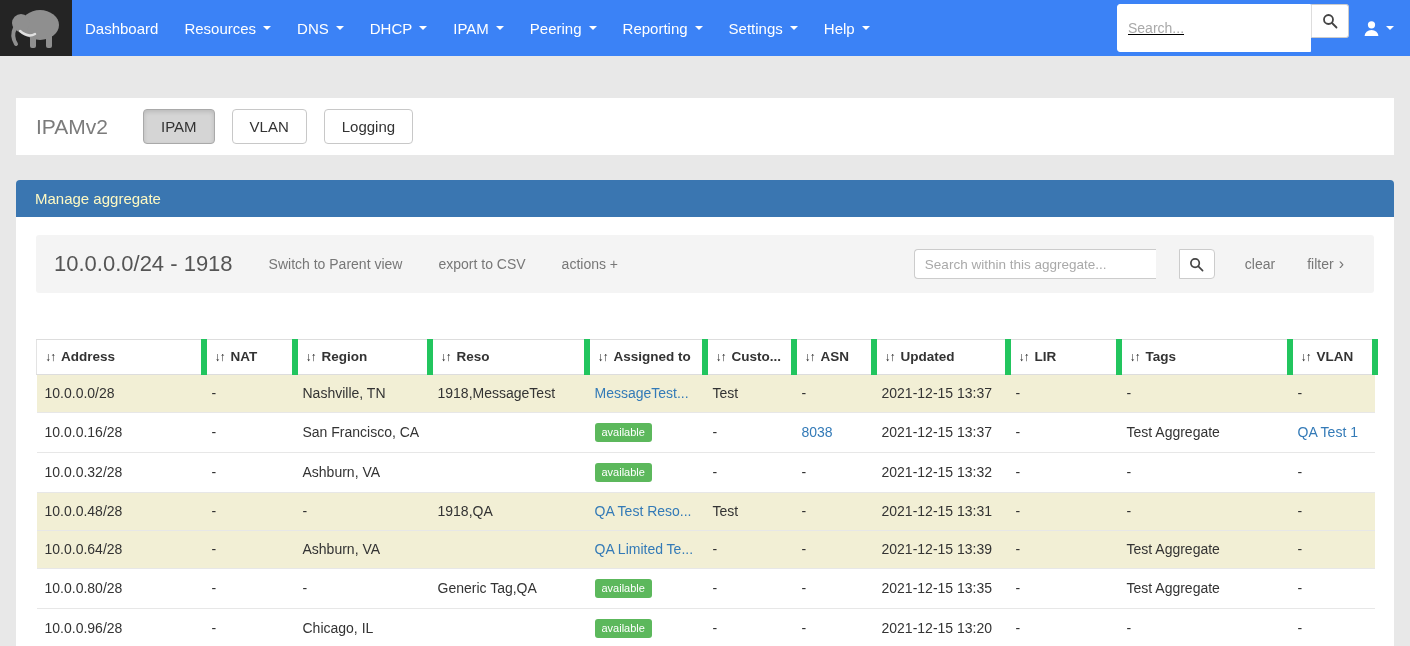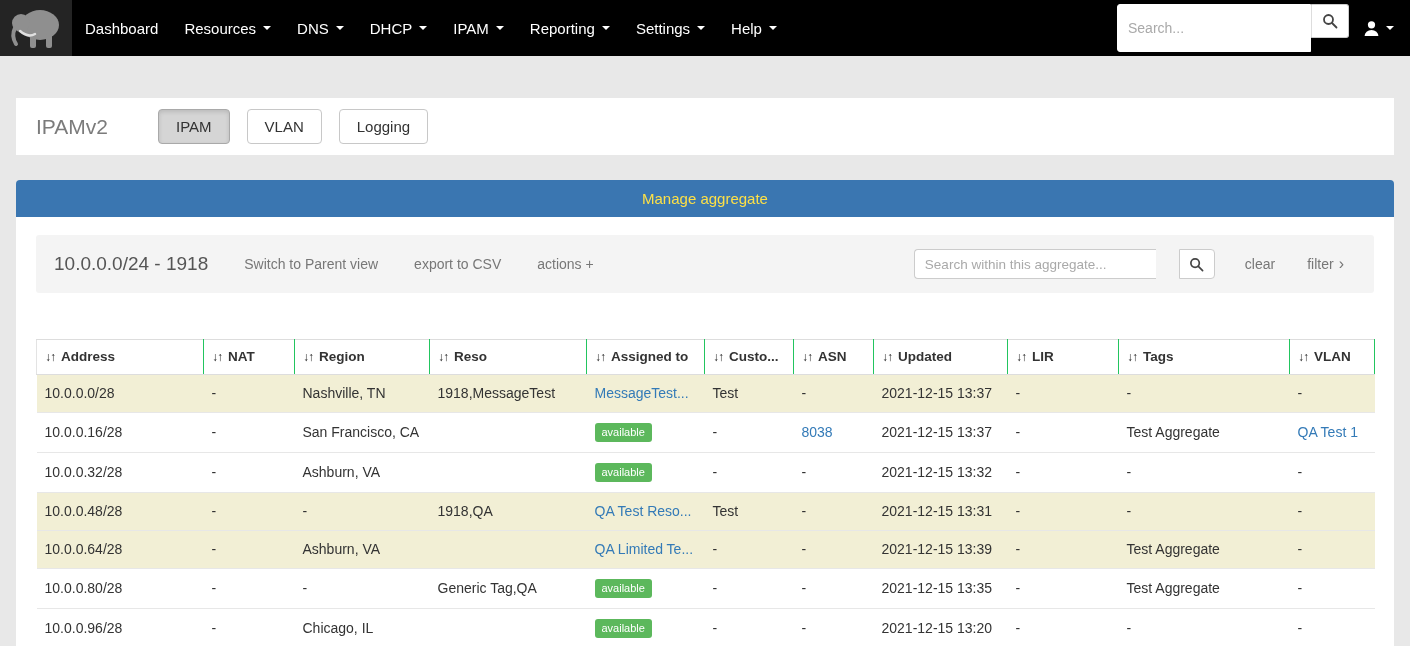--- a/index.html
+++ b/index.html
@@ -3,60 +3,60 @@
 <meta charset="utf-8">
 <style>
   * { box-sizing:border-box; margin:0; padding:0; }
   html,body { width:1410px; height:646px; overflow:hidden; }
   body { background:#e8e8e8; font-family:"Liberation Sans","DejaVu Sans",sans-serif; color:#333; }
   a { text-decoration:none; cursor:pointer; }
   input { font-family:inherit; }
   input::placeholder { color:#a9a9a9; }
 
   
-  .navbar { height:56px; background:#000000; display:flex; align-items:stretch;justify-content:flex-end; }
+  .navbar { height:56px; background:#3b82f6; display:flex; align-items:stretch;justify-content:flex-end; }
   .logo { width:72px; display:flex; align-items:center; justify-content:center; background:#242424; cursor:pointer; }
   .nav-items { display:flex; align-items:stretch; }
   .nav-item { display:flex; align-items:center; gap:7px; padding:0 13px; color:#fff; font-size:15px; cursor:pointer; white-space:nowrap; }
   .caret { width:0; height:0; border-left:4px solid transparent; border-right:4px solid transparent; border-top:4px solid #fff; }
   .nav-right { margin-left:auto; display:flex; align-items:center; padding-right:16px; gap:14px; }
   .nav-search { display:flex; }
-  .nav-search input { width:194px; height:48px; border:1px solid #fff; border-radius:3px 0 0 3px; padding:16px 10px; font-size:14px; outline:none; }
+  .nav-search input { width:194px; height:48px; border:1px solid #fff; border-radius:3px 0 0 3px; padding:16px 10px; font-size:14px; outline:none;text-decoration:underline; }
   .icon-btn { display:flex; align-items:center; justify-content:center; background:#fff; border:1px solid #ccc; cursor:pointer; }
   .nav-search .icon-btn { width:38px; height:34px; border-left:1px solid #ddd; border-radius:0 3px 3px 0; }
   .user-menu { display:flex; align-items:center; gap:6px; cursor:pointer; }
 
   
   .titlebar { margin:42px 16px 0; background:#fff; height:57px; display:flex; align-items:center; padding:0 20px; }
-  .page-title { color:#7b7b7b; font-size:21px; font-weight:400; margin-right:50px; }
+  .page-title { color:#7b7b7b; font-size:21px; font-weight:400; margin-right:35px; }
   .tabs { display:flex; gap:17px; }
   .tab { font-size:15px; color:#333; background:#fff; border:1px solid #c8c8c8; border-radius:4px; padding:8px 17px; cursor:pointer; font-family:inherit; }
   .tab.active { background:#d5d5d5; border-color:#a9a9a9; box-shadow:inset 0 2px 4px rgba(0,0,0,.13); }
 
   
   .panel { margin:25px 16px 0; height:466px; display:flex; flex-direction:column; border-radius:4px 4px 0 0; }
-  .panel-heading { background:#3a76b1; color:#fde047; font-size:15px; padding:10px 19px; border-radius:4px 4px 0 0;text-align:center; }
+  .panel-heading { background:#3a76b1; color:#fef9c3; font-size:15px; padding:10px 19px; border-radius:4px 4px 0 0; }
   .panel-body { background:#fff; flex:1; padding:18px 20px 0; overflow:hidden; }
 
   
   .toolbar { background:#f4f4f4; border-radius:3px; display:flex; align-items:center; padding:14px 18px; margin-bottom:46px; }
-  .agg-title { color:#555; font-size:19px; margin-right:36px; white-space:nowrap; }
+  .agg-title { color:#555; font-size:22px; margin-right:36px; white-space:nowrap; }
   .toolbar-link { color:#777; font-size:14px; margin-right:36px; white-space:nowrap; }
   .toolbar-spacer { flex:1; }
   .agg-search { display:flex; margin-right:30px;gap:23px; }
   .agg-search input { width:242px; height:30px; border:1px solid #ccc; border-right:none; border-radius:4px 0 0 4px; padding:0 10px; font-size:13.5px; outline:none; color:#555; }
   .agg-search .icon-btn { width:36px; height:30px; border-radius:0 4px 4px 0; }
   .muted-link { color:#777; font-size:14px; white-space:nowrap; }
   .clear-link { margin-right:32px; }
   .filter-link { margin-right:12px; display:flex; align-items:center; gap:5px; }
   .chev { font-size:16px; line-height:14px; color:#777; }
 
   
   table { width:100%; border-collapse:collapse; table-layout:fixed; }
-  th { text-align:left; font-size:13.5px; font-weight:700; color:#333; padding:8px; line-height:17px; border-top:1px solid #ddd; border-bottom:1px solid #ddd; border-right:1px solid #22c55e; white-space:nowrap; overflow:hidden; cursor:pointer; }
+  th { text-align:left; font-size:13.5px; font-weight:700; color:#333; padding:8px; line-height:17px; border-top:1px solid #ddd; border-bottom:1px solid #ddd; border-right:6px solid #22c55e; white-space:nowrap; overflow:hidden; cursor:pointer; }
   th:first-child { border-left:1px solid #e3e3e3; }
   .sort-icon { font-size:12px; letter-spacing:-1px; margin-right:6px; color:#222; }
   td { font-size:14px; color:#333; padding:10px 8px; line-height:17px; border-bottom:1px solid #e7e7e7; white-space:nowrap; overflow:hidden; }
   tr.hl td { background:#f2efd5; }
   .badge { display:inline-block; background:#5cb85c; color:#fff; font-size:11px; font-weight:400; line-height:13px; padding:3px 7px; border-radius:3px; }
   .tlink { color:#337ab7; }
 </style>
 </head>
 <body>
 
@@ -85,20 +85,24 @@
       <div class="nav-item">
         <span>DNS</span>
         <span class="caret"></span>
       </div>
       <div class="nav-item">
         <span>DHCP</span>
         <span class="caret"></span>
       </div>
       <div class="nav-item">
         <span>IPAM</span>
+        <span class="caret"></span>
+      </div>
+      <div class="nav-item">
+        <span>Peering</span>
         <span class="caret"></span>
       </div>
       <div class="nav-item">
         <span>Reporting</span>
         <span class="caret"></span>
       </div>
       <div class="nav-item">
         <span>Settings</span>
         <span class="caret"></span>
       </div>

